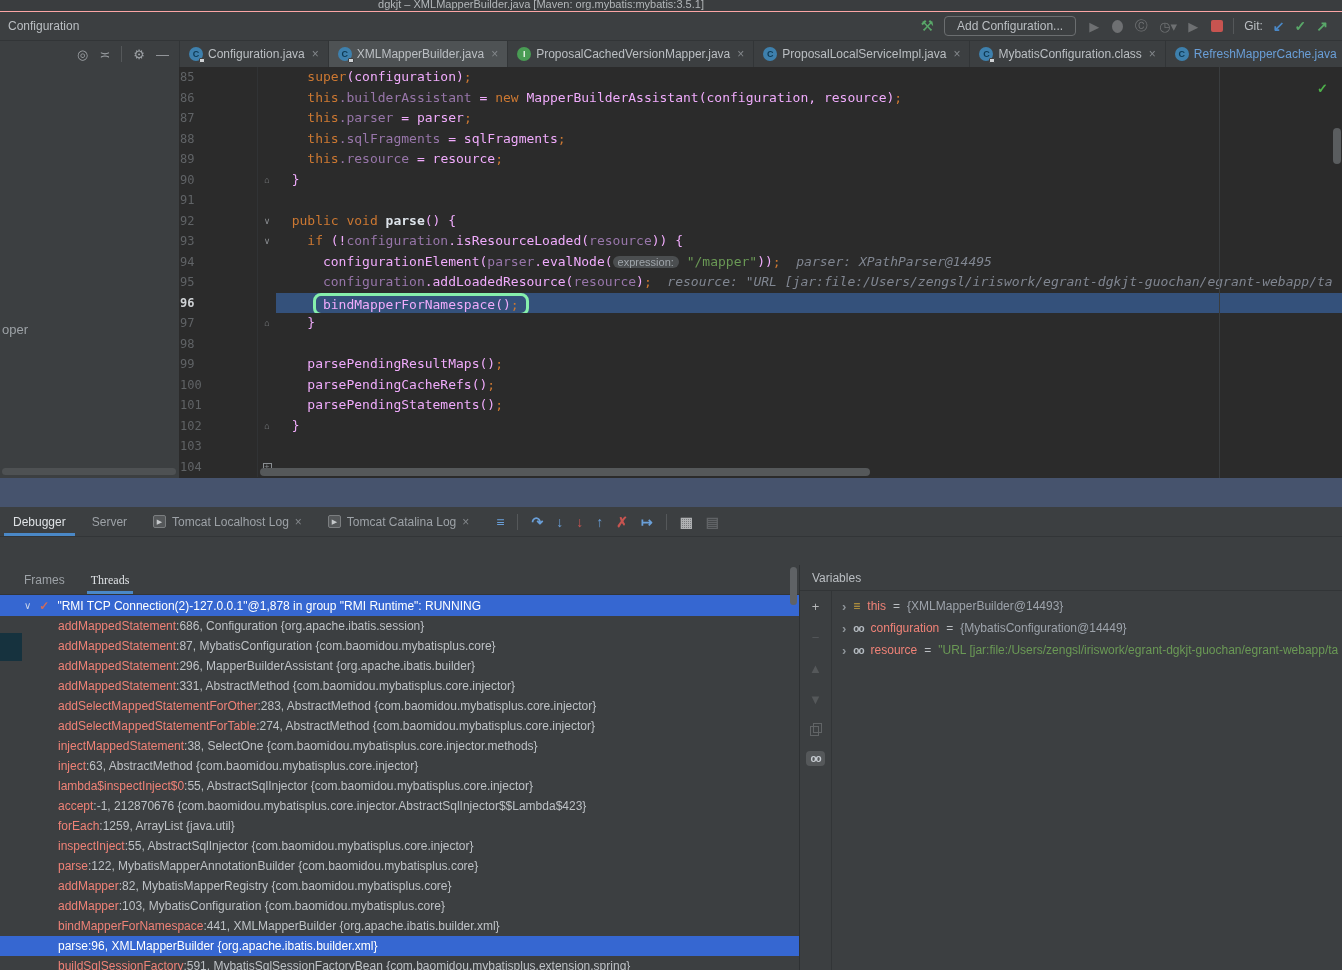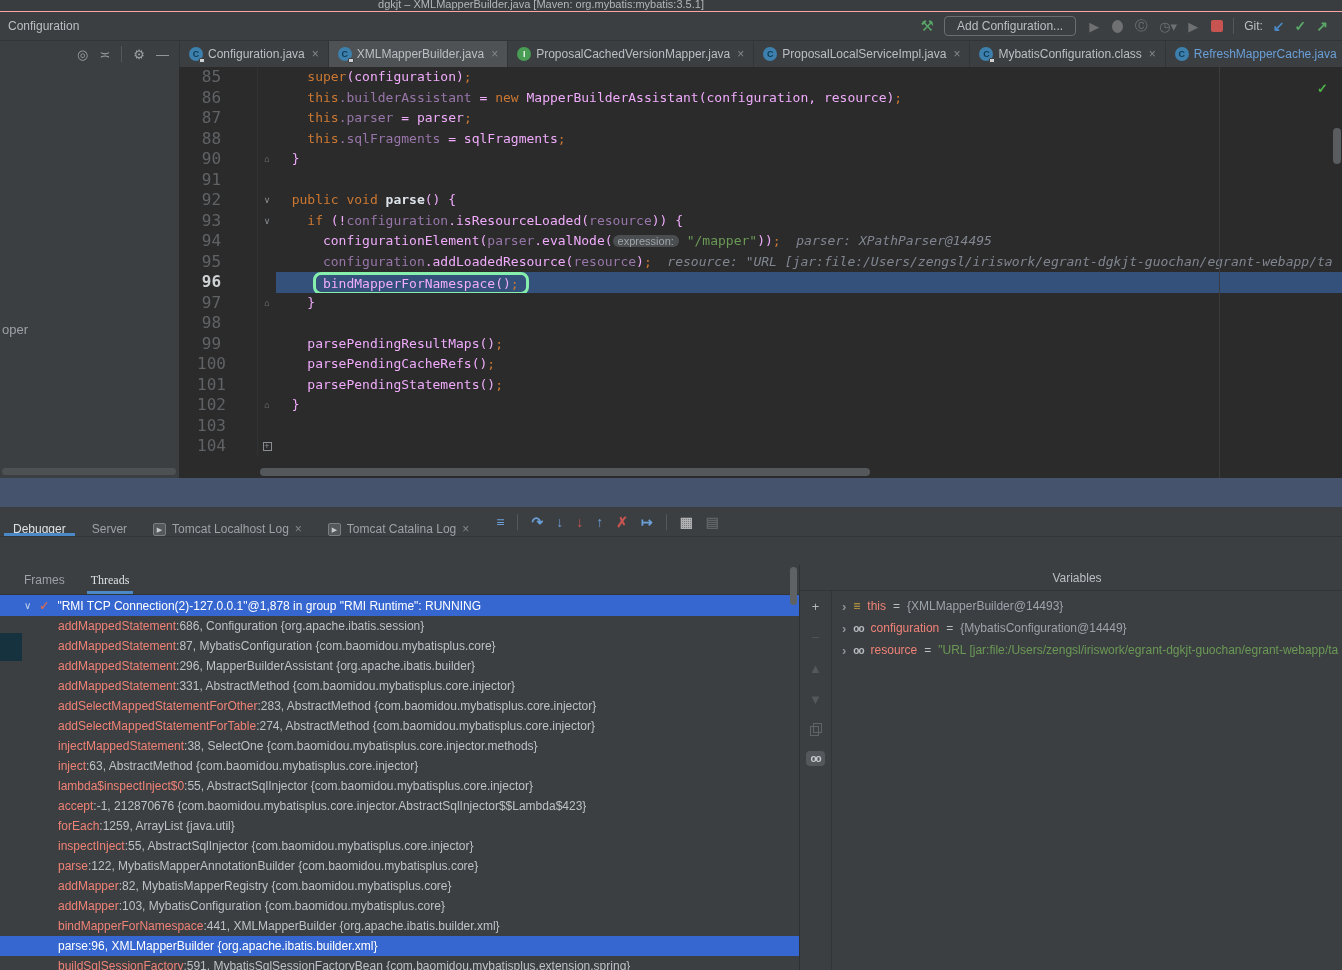--- a/index.html
+++ b/index.html
@@ -53,22 +53,22 @@
   
   #main { position:absolute; left:0; top:67px; width:1342px; height:411px; display:flex; }
   #leftpanel { position:relative; width:180px; background:#3c3f41; border-right:1px solid #2b2b2b; }
   #leftpanel .partial { position:absolute; left:2px; top:255px; color:#9da2a6; font-size:13px; }
   #leftpanel .hscroll { position:absolute; left:2px; bottom:3px; width:174px; height:7px;
                         border-radius:4px; background:#4e5153; }
   #editor { position:relative; flex:1; background:#2b2b2b; overflow:hidden; }
   .guide { position:absolute; left:1039px; top:0; bottom:0; width:1px; background:#3a3d3f; }
 
   .code-line { display:flex; height:20.5px; line-height:20.5px; font-size:13px; }
-  .num { width:78px; text-align:center; padding-right:14px; color:#606366;
-         font-family:"DejaVu Sans Mono",monospace; font-size:16px; flex:none;
+  .num { width:78px; text-align:left; padding-right:14px; color:#606366;
+         font-family:"DejaVu Sans Mono",monospace; font-size:12px; flex:none;
          border-right:1px solid #313335; }
   .num.execnum { color:#d0d3d6; font-weight:bold; }
   .fold { width:18px; flex:none; text-align:center; color:#8a8e92; font-size:9px; }
   .fold .plusbox { display:inline-block; width:9px; height:9px; border:1px solid #8a8e92;
                    line-height:7px; font-size:9px; color:#8a8e92; background:#2b2b2b; margin-top:5px; }
   .code { flex:1; white-space:pre; overflow:hidden; font-family:"DejaVu Sans Mono",monospace; }
   .code.exec { background:#34517b; }
   .tk-p { color:#f0abfc; } .tk-k { color:#cc7832; } .tk-f { color:#9876aa; }
   .tk-s { color:#6a9955; } .tk-b { color:#dde3ea; font-weight:bold; }
   .tk-i { color:#808691; font-style:italic; }
@@ -81,21 +81,21 @@
   #ed-vthumb { position:absolute; right:1px; top:61px; width:8px; height:36px;
                border-radius:4px; background:#5a5d5f; }
   #ed-check { position:absolute; right:14px; top:14px; color:#4db04a; font-size:13px; font-weight:bold; }
 
   
   #gapband { position:absolute; left:0; top:478px; width:1342px; height:29px; background:#46536d; }
 
   
   #debug { position:absolute; left:0; top:507px; width:1342px; height:463px; background:#3c3f41; }
   #dtabs { display:flex; align-items:center; height:30px; border-bottom:1px solid #323537; }
-  .dtab { display:flex; align-items:flex-end; gap:6px; padding:0 13px; height:100%;
+  .dtab { display:flex; align-items:center; gap:6px; padding:0 13px; height:100%;
           font-size:12px; color:#9da2a7; position:relative; white-space:nowrap; }
   .dtab.active { color:#dfe2e5; }
   .dtab.active::after { content:""; position:absolute; left:4px; right:4px; bottom:0;
                         height:3px; background:#4a88c7; }
   .console-ic { width:13px; height:13px; background:#55585a; border:1px solid #7b7e80;
                 border-radius:2px; color:#c5c8ca; font-size:7px; line-height:11px; text-align:center; }
   .dclose { color:#84888c; font-size:12px; }
   #dtool { display:flex; align-items:center; gap:13px; margin-left:14px; }
   .dbg-ic { font-size:14px; font-weight:bold; }
   #dbody { display:flex; height:433px;margin-top:28px; }
@@ -115,21 +115,21 @@
   .frow .m { color:#ef8277; }
   .frow .r { color:#bdc1c5; }
   .frow.sel { background:#3667d1; }
   .frow.sel .m, .frow.sel .r { color:#ffffff; }
   #fvthumb { position:absolute; right:2px; top:2px; width:7px; height:38px;
              border-radius:4px; background:#5f6265; }
   .teal-block { position:absolute; left:0; top:68px; width:22px; height:28px; background:#16323e; }
 
   #varspane { position:relative; flex:1; }
   #varhead { height:26px; line-height:26px; font-size:12px; color:#bbbfc3; padding-left:12px;
-             border-bottom:1px solid #323537;text-align:center; }
+             border-bottom:1px solid #323537; }
   #varstrip { position:absolute; left:0; top:26px; bottom:0; width:32px;
               border-right:1px solid #323537; display:flex; flex-direction:column;
               align-items:center; padding-top:8px; gap:16px; }
   .strip-ic { font-size:13px; color:#55585a; }
   .strip-ic.on { color:#b6b8ba; }
   .icon-copy { position:relative; width:11px; height:12px; }
   .icon-copy::before,.icon-copy::after { content:""; position:absolute; width:7px; height:8px;
               border:1px solid #616466; }
   .icon-copy::before { left:0; top:3px; } .icon-copy::after { left:3px; top:0; }
   .glasses { background:#55585a; border-radius:4px; padding:2px 4px; color:#c6cbd0;
@@ -234,20 +234,25 @@
           <span class="num">87</span>
           <span class="fold"></span>
           <span class="code"><span class="tk-p">    </span><span class="tk-k">this</span><span class="tk-f">.parser</span><span class="tk-p"> = parser</span><span class="tk-k">;</span></span>
         </div>
         <div class="code-line">
           <span class="num">88</span>
           <span class="fold"></span>
           <span class="code"><span class="tk-p">    </span><span class="tk-k">this</span><span class="tk-f">.sqlFragments</span><span class="tk-p"> = sqlFragments</span><span class="tk-k">;</span></span>
         </div>
         <div class="code-line">
+          <span class="num">89</span>
+          <span class="fold"></span>
+          <span class="code"><span class="tk-p">    </span><span class="tk-k">this</span><span class="tk-f">.resource</span><span class="tk-p"> = resource</span><span class="tk-k">;</span></span>
+        </div>
+        <div class="code-line">
           <span class="num">90</span>
           <span class="fold">⌂</span>
           <span class="code"><span class="tk-p">  }</span></span>
         </div>
         <div class="code-line">
           <span class="num">91</span>
           <span class="fold"></span>
           <span class="code"></span>
         </div>
         <div class="code-line">

